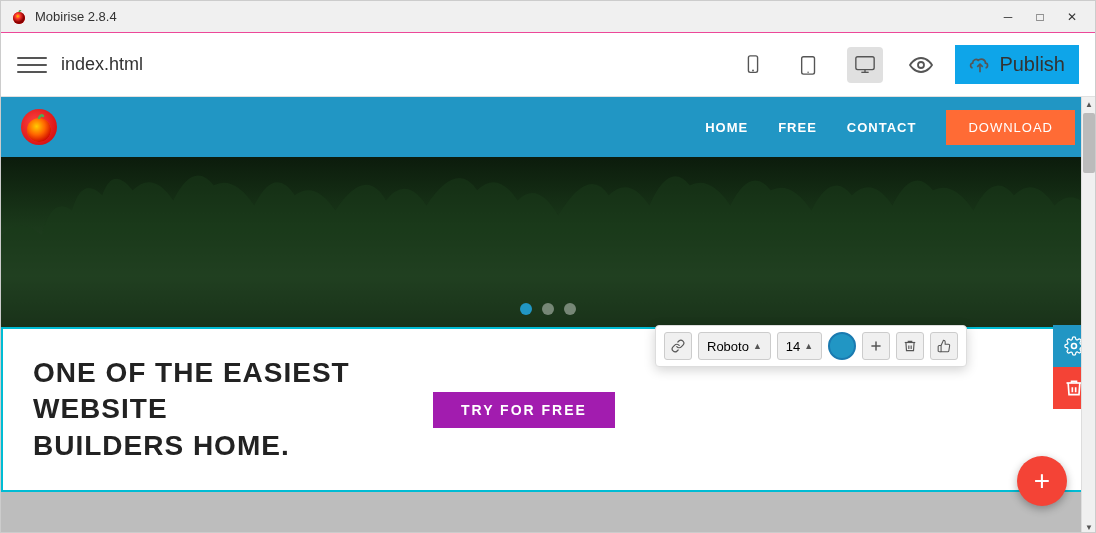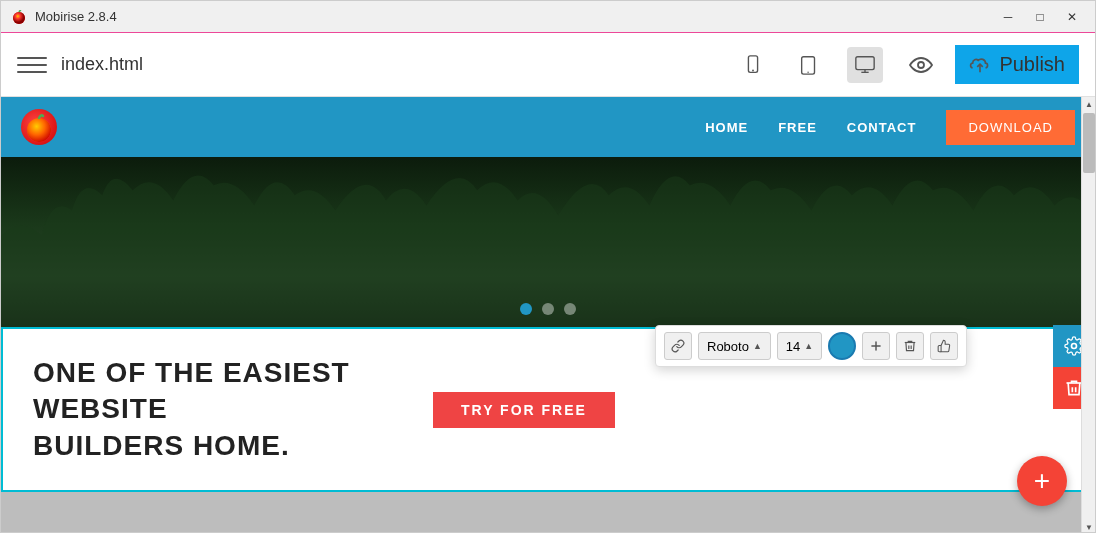--- a/index.html
+++ b/index.html
@@ -123,21 +123,21 @@
     }
     .hero-heading {
       font-size: 28px;
       font-weight: 900;
       color: #222;
       letter-spacing: 1px;
       line-height: 1.3;
       max-width: 400px;
     }
     .try-btn {
-      background: #ef4444; color: #fff;
+      background: #a21caf; color: #fff;
       padding: 10px 28px; font-size: 14px; font-weight: 700; letter-spacing: 2px;
       border: none; cursor: pointer;
     }
 
     
     .toolbar-popup {
       position: absolute;
       top: 228px;
       left: 654px;
       background: #fff;

